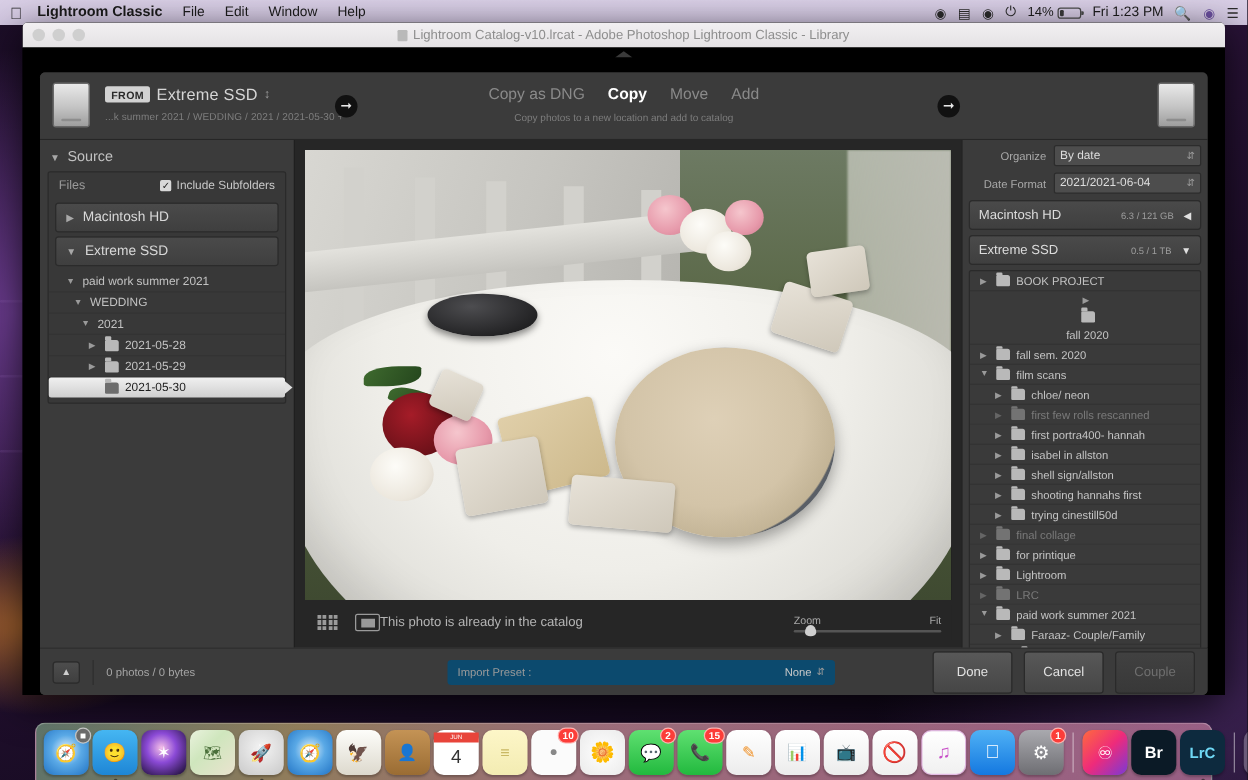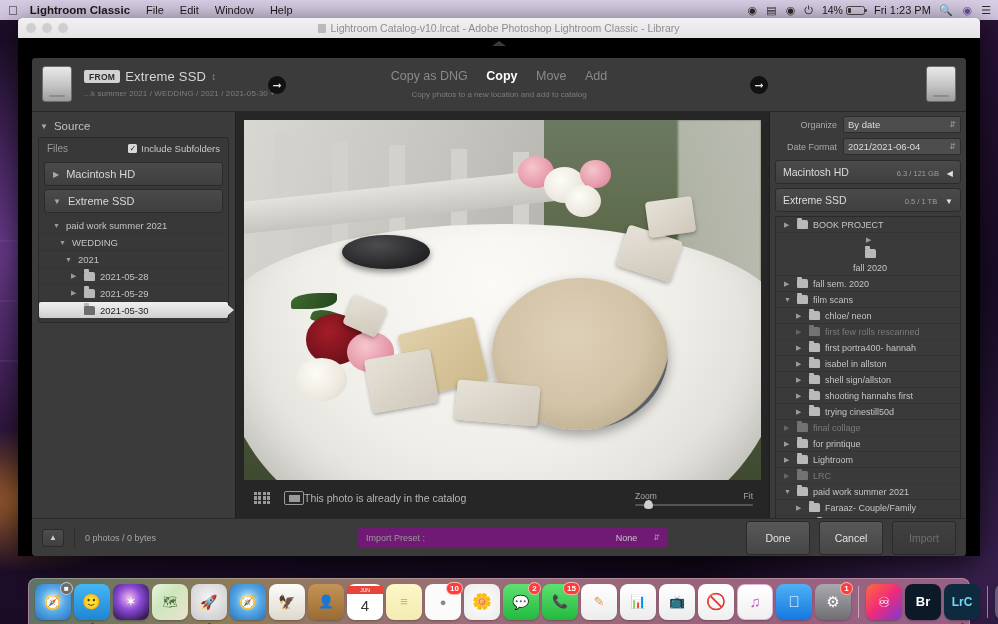--- a/index.html
+++ b/index.html
@@ -261,25 +261,25 @@
     border-top:1px solid #2a2a2a; border-radius:0 0 4px 4px; display:flex; align-items:center;
     padding:0 10px; gap:10px;
   }
   .eject-btn {
     width:22px; height:18px; border-radius:3px; border:1px solid #2b2b2b;
     background:linear-gradient(180deg,#4d4d4d,#3f3f3f); display:flex; align-items:center; justify-content:center;
     color:#cfcfcf; font-size:8px;
   }
   .count-txt { font-size:9px; color:#a5a5a5; padding-left:10px; border-left:1px solid #2e2e2e; height:20px; display:flex; align-items:center;}
   .preset-box {
-    margin-left:auto; margin-right:auto; width:310px; height:20px; background:#701a75; border-radius:3px;
+    margin-left:auto; margin-right:auto; width:310px; height:20px; background:#0c4a6e; border-radius:3px;
     display:flex; align-items:center; justify-content:space-between; padding:0 8px;
     font-size:9px; color:#9a9a9a; position:absolute; left:326px;
   }
-  .preset-val { color:#c8c8c8; display:flex; align-items:center; gap:16px; }
+  .preset-val { color:#c8c8c8; display:flex; align-items:center; gap:4px; }
   .btn {
     min-width:64px; height:34px; border-radius:3px; border:1px solid #2a2a2a;
     background:linear-gradient(180deg,#585858,#464646); color:#e2e2e2; font-size:10.5px;
     display:flex; align-items:center; justify-content:center;
   }
   .btn.disabled { color:#6f6f6f; background:linear-gradient(180deg,#414141,#383838); }
   .btn-group { margin-left:auto; display:flex; gap:9px; }
 
   
   .dock {
@@ -638,21 +638,21 @@
           <div class="preset-box">
             <span>Import Preset :</span>
             <span class="preset-val">
               <span>None</span>
               <span class="stepper">⇵</span>
             </span>
           </div>
           <div class="btn-group">
             <div class="btn">Done</div>
             <div class="btn">Cancel</div>
-            <div class="btn disabled">Import</div>
+            <div class="btn disabled">Couple</div>
           </div>
         </div>
 
       </div>
     </div>
   </div>
 
   <div class="dock">
     <div class="dock-ico" style="background:radial-gradient(circle at 50% 45%,#eaf4fb 0%,#5aa9e6 45%,#2173c4 100%);">
         <span style="font-size:14px;">🧭</span>

